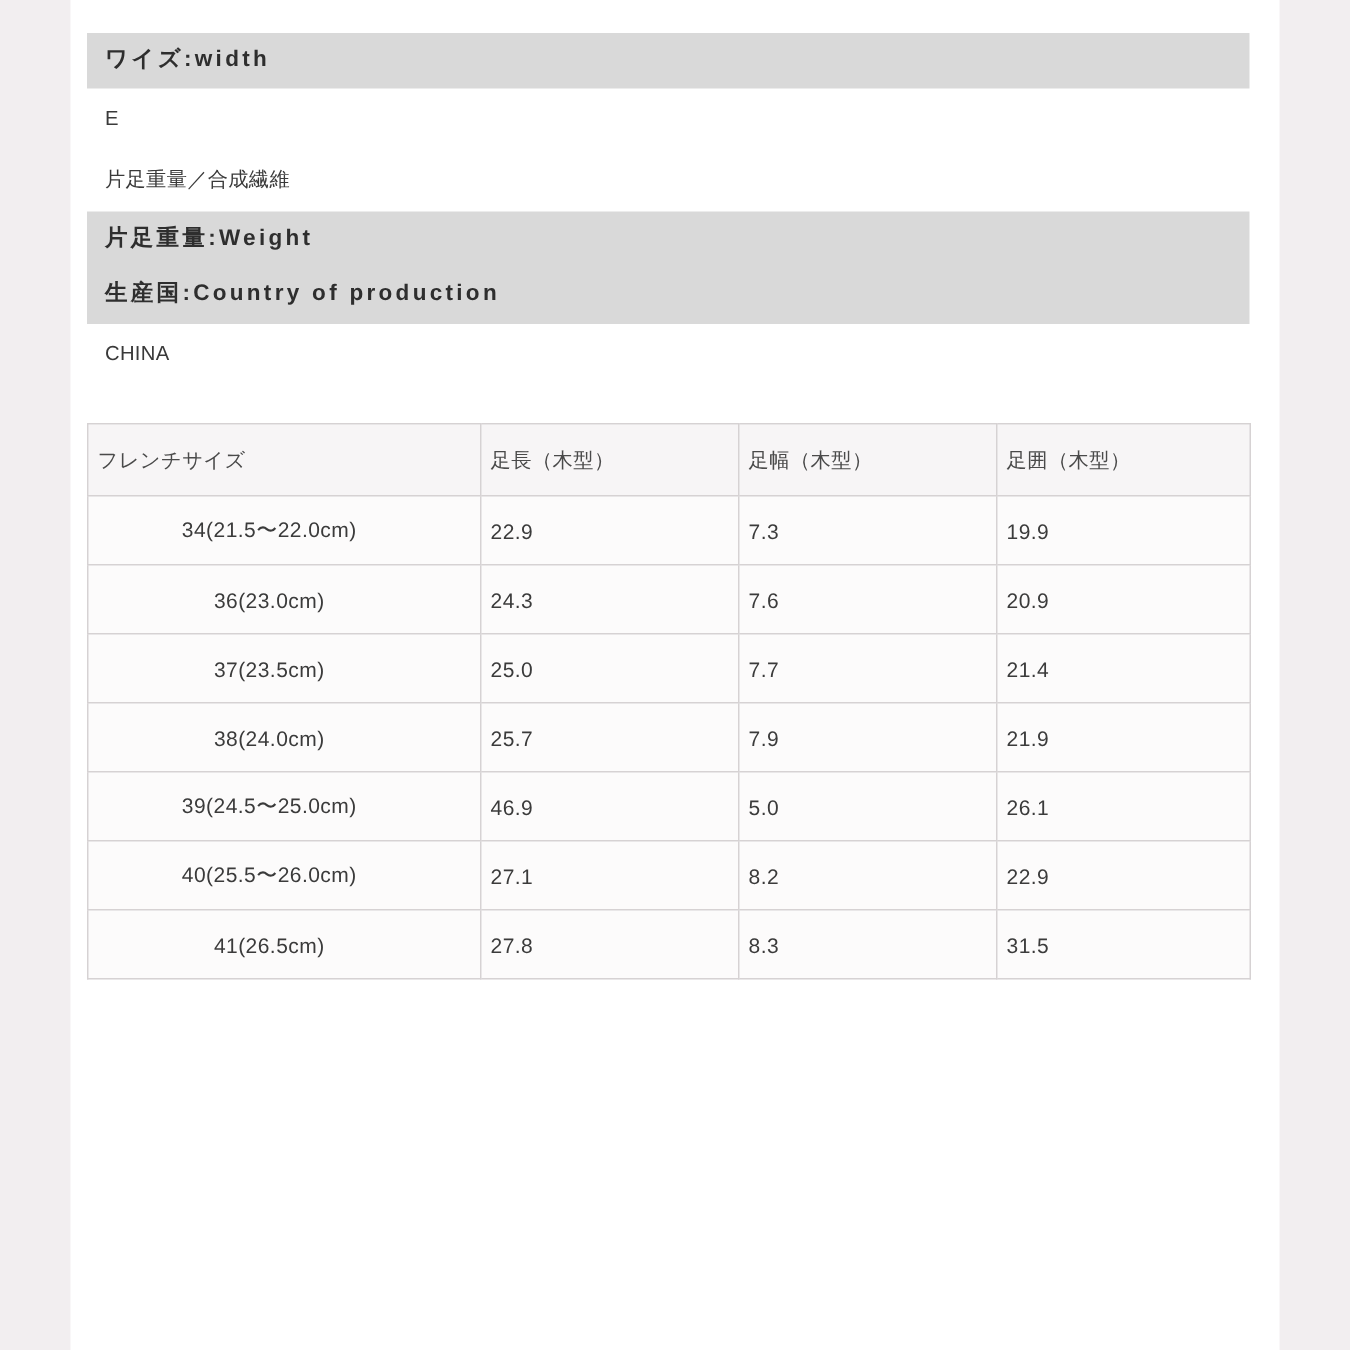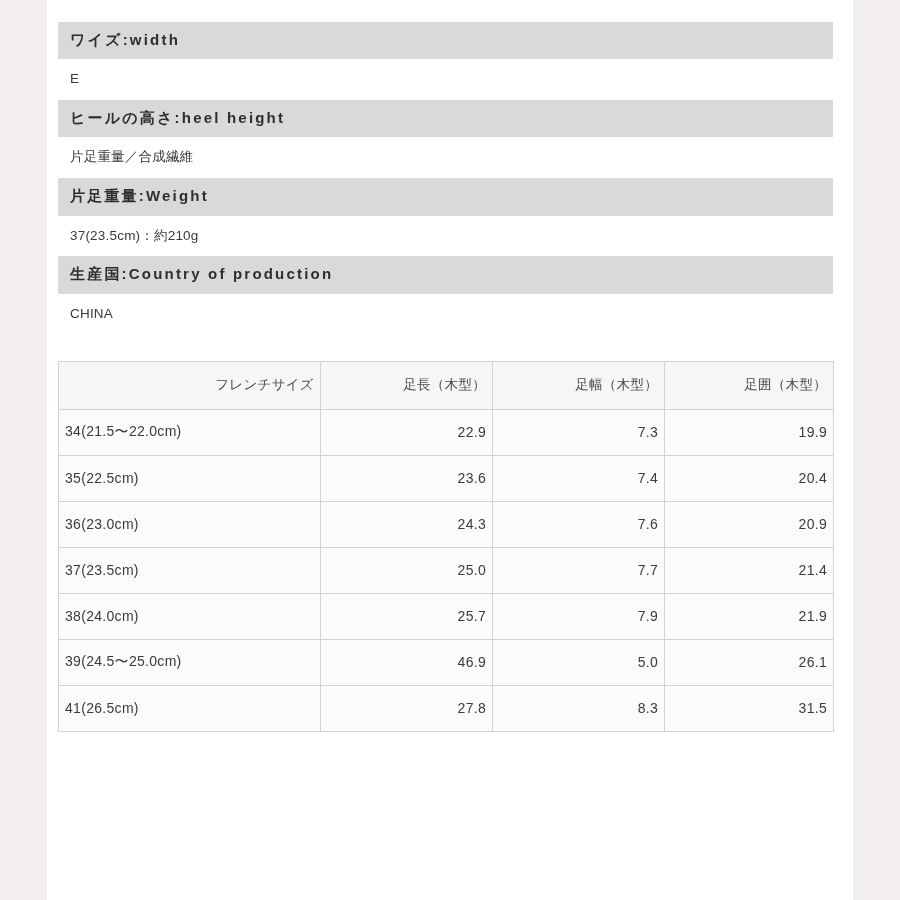--- a/index.html
+++ b/index.html
@@ -63,65 +63,63 @@
     border-collapse: collapse;
     width: 775px;
     table-layout: fixed;
   }
   table.size-table th,
   table.size-table td {
     border: 1px solid #d6d2d3;
     font-weight: normal;
     font-size: 14px;
     color: #3b3b3b;
-    text-align: right;
+    text-align: left;
     height: 45px;
     padding: 0 6px;
     background: #fcfbfb;
     letter-spacing: .3px;
   }
   table.size-table thead th {
     background: #f7f5f6;
     font-size: 13.5px;
     height: 47px;
     color: #4a4a4a;
   }
   table.size-table col.c1 { width: 262px; }
   table.size-table col.c2 { width: 172px; }
   table.size-table col.c3 { width: 172px; }
   table.size-table col.c4 { width: 169px; }
   table.size-table td.firstcol {
-    text-align: left;
+    text-align: center;
     padding-right: 26px;
   }
 </style>
 </head>
 <body>
 
 <div id="page">
   <div class="sheet">
 
     <div class="spec-list">
 
       <div class="spec-block">
         <div class="spec-header">ワイズ:width</div>
         <div class="spec-value">E</div>
       </div>
 
       <div class="spec-block">
-        <div class="spec-header">ヒールの高さ:heel height</div>
       </div>
 
       <div class="spec-block">
         <div class="spec-value">片足重量／合成繊維</div>
       </div>
 
       <div class="spec-block">
         <div class="spec-header">片足重量:Weight</div>
-        <div class="spec-value">37(23.5cm)：約210g</div>
       </div>
 
       <div class="spec-block">
         <div class="spec-header">生産国:Country of production</div>
         <div class="spec-value">CHINA</div>
       </div>
 
     </div>
 
     <div class="size-table-wrap">
@@ -141,26 +139,20 @@
           </tr>
         </thead>
         <tbody>
           <tr>
             <td class="firstcol">34(21.5〜22.0cm)</td>
             <td>22.9</td>
             <td>7.3</td>
             <td>19.9</td>
           </tr>
           <tr>
-            <td class="firstcol">35(22.5cm)</td>
-            <td>23.6</td>
-            <td>7.4</td>
-            <td>20.4</td>
-          </tr>
-          <tr>
             <td class="firstcol">36(23.0cm)</td>
             <td>24.3</td>
             <td>7.6</td>
             <td>20.9</td>
           </tr>
           <tr>
             <td class="firstcol">37(23.5cm)</td>
             <td>25.0</td>
             <td>7.7</td>
             <td>21.4</td>
@@ -171,20 +163,26 @@
             <td>7.9</td>
             <td>21.9</td>
           </tr>
           <tr>
             <td class="firstcol">39(24.5〜25.0cm)</td>
             <td>46.9</td>
             <td>5.0</td>
             <td>26.1</td>
           </tr>
           <tr>
+            <td class="firstcol">40(25.5〜26.0cm)</td>
+            <td>27.1</td>
+            <td>8.2</td>
+            <td>22.9</td>
+          </tr>
+          <tr>
             <td class="firstcol">41(26.5cm)</td>
             <td>27.8</td>
             <td>8.3</td>
             <td>31.5</td>
           </tr>
         </tbody>
       </table>
     </div>
 
   </div>

